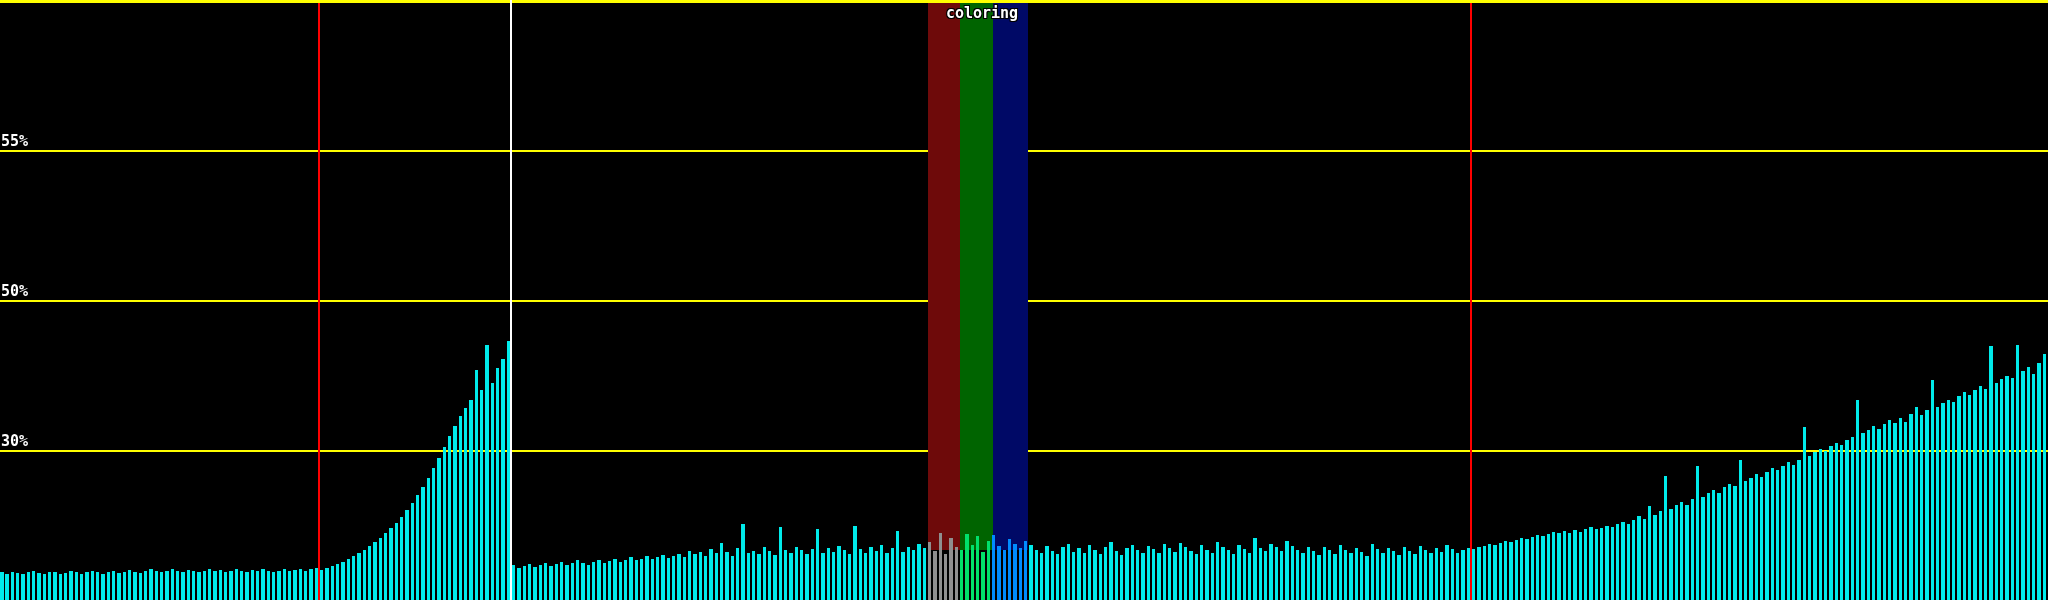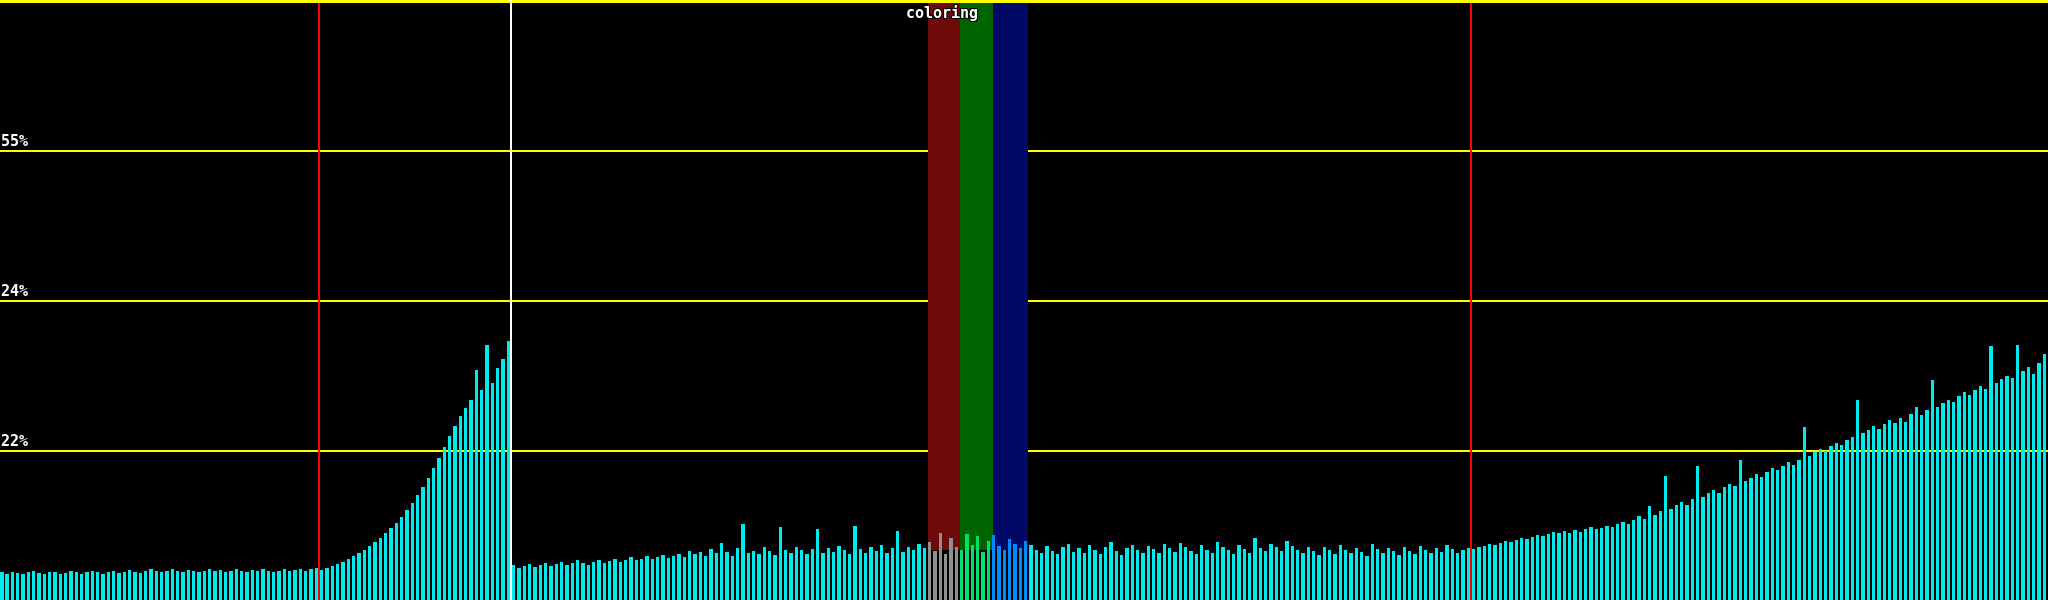--- a/index.html
+++ b/index.html
@@ -424,18 +424,18 @@
       <div class="bar" style="left: 2031.99px; width: 3.5px; height: 225.6px; background: rgb(0, 235, 235);"></div>
       <div class="bar" style="left: 2037.32px; width: 3.5px; height: 237px; background: rgb(0, 235, 235);"></div>
       <div class="bar" style="left: 2042.65px; width: 3.5px; height: 246px; background: rgb(0, 235, 235);"></div>
     </div>
   <div id="marker-layer">
       <div class="marker" style="left: 318px; width: 2px; top: 3px; height: 597px; background: rgb(255, 0, 0);"></div>
       <div class="marker" style="left: 510px; width: 2px; top: 0px; height: 600px; background: rgb(255, 255, 255);"></div>
       <div class="marker" style="left: 1470px; width: 2px; top: 3px; height: 597px; background: rgb(255, 0, 0);"></div>
     </div>
   <div id="label-layer">
-      <span class="ylabel" style="top: 433px; color: rgb(255, 255, 255);">22%</span>
-      <span class="ylabel" style="top: 283px; color: rgb(255, 255, 255);">24%</span>
+      <span class="ylabel" style="top: 433px; color: rgb(255, 255, 255);">30%</span>
+      <span class="ylabel" style="top: 283px; color: rgb(255, 255, 255);">50%</span>
       <span class="ylabel" style="top: 133px; color: rgb(255, 255, 255);">55%</span>
     </div>
-  <div class="coloring-label" style="left: 942px;">coloring</div>
+  <div class="coloring-label" style="left: 982px;">coloring</div>
 </div>
 
 </body></html>

